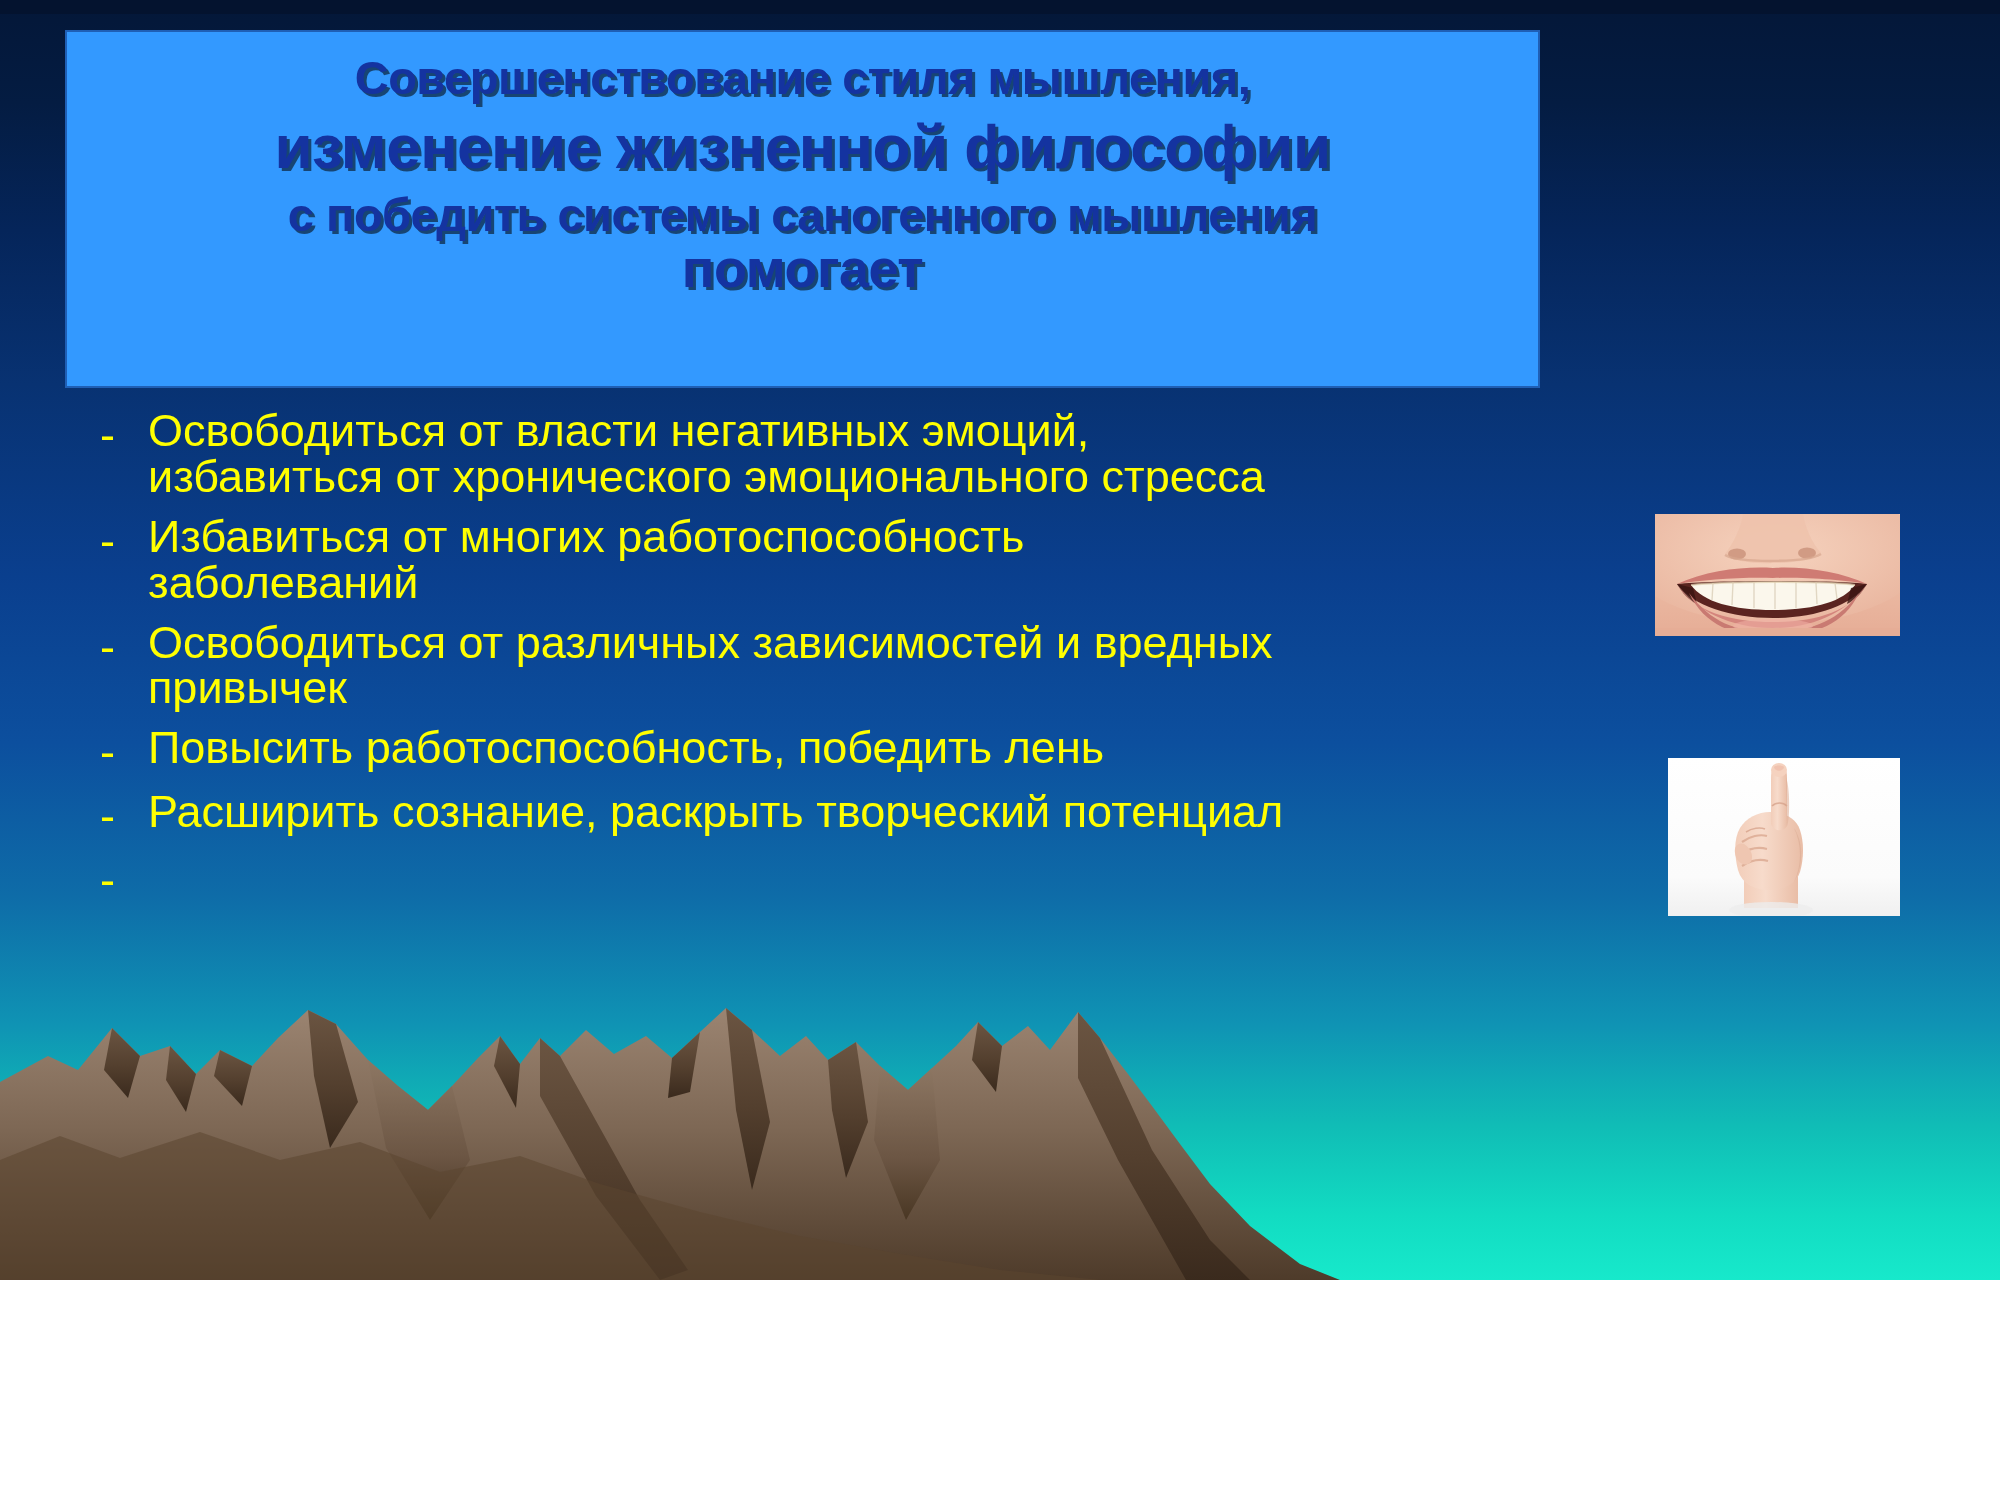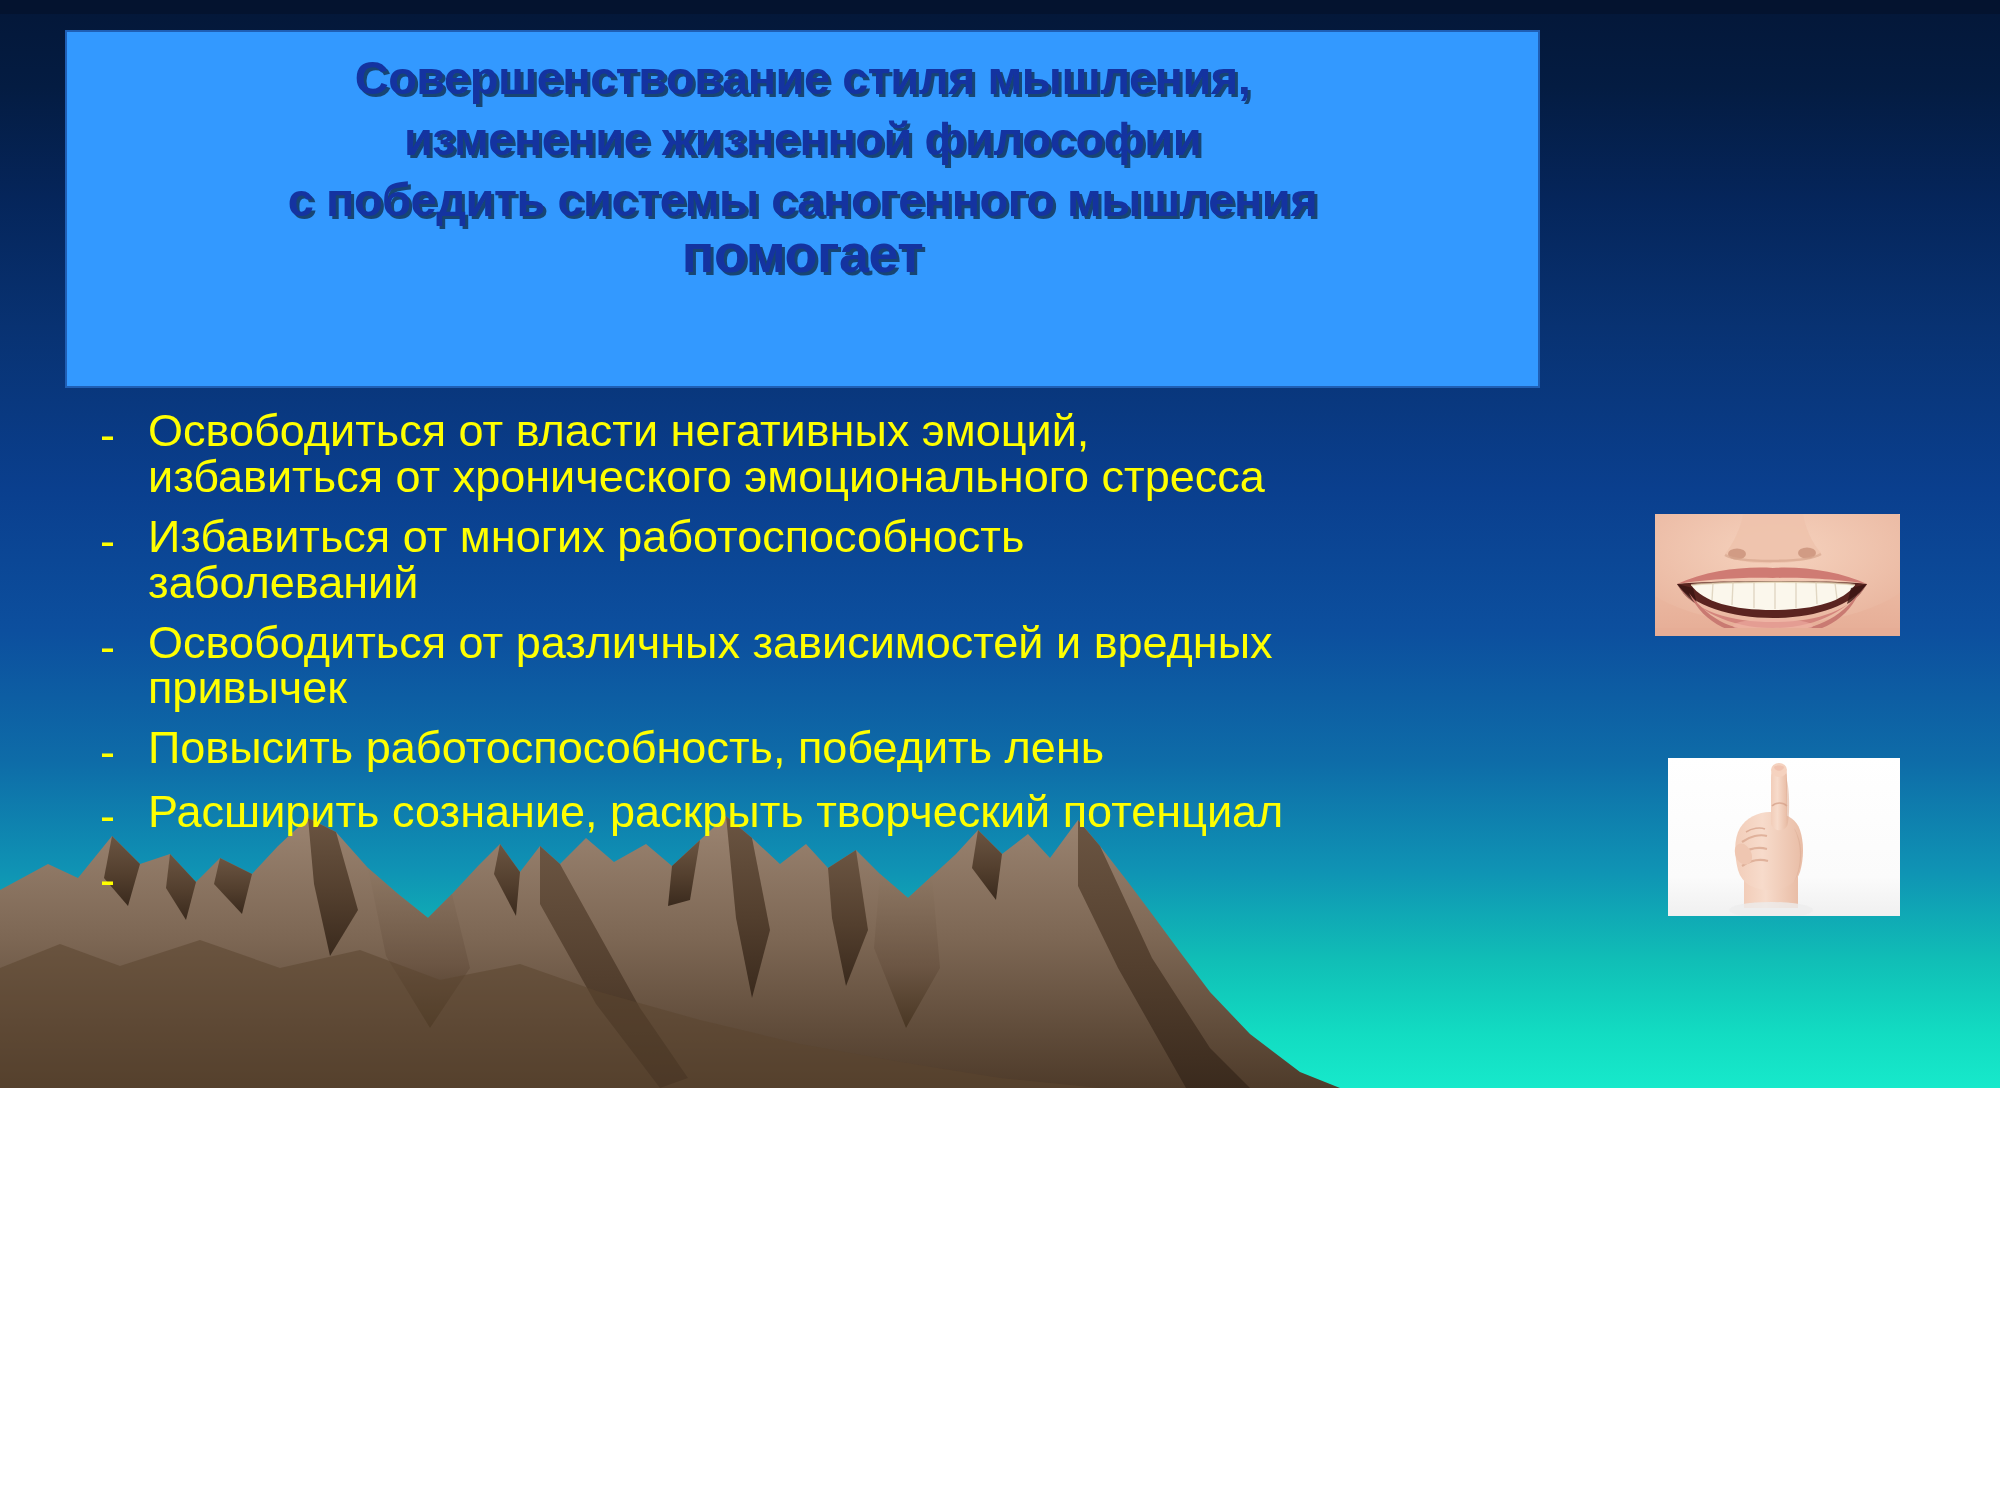--- a/index.html
+++ b/index.html
@@ -1,21 +1,21 @@
 <!DOCTYPE html>
 <html><head>
 <meta charset="utf-8">
 <style>
   html,body{margin:0;padding:0;}
   body{
     width:2000px;height:1500px;overflow:hidden;
     font-family:"Liberation Sans","DejaVu Sans",sans-serif;
   }
   #slide{
-    position:relative;width:2000px;height:1088px;overflow:hidden;
+    position:relative;width:2000px;height:1280px;overflow:hidden;
     background:linear-gradient(to bottom,
       #041738 0%,
       #041c42 8%,
       #05255a 18%,
       #083272 30%,
       #0a3f8e 45%,
       #0c4f9e 58%,
       #0e6ca8 70%,
       #0f93b4 80%,
       #10bdb6 88%,
@@ -43,21 +43,21 @@
   .title-line{
     text-align:center;
     color:#1433a0;
     font-weight:bold;
     letter-spacing:-0.5px;
     text-shadow:3px 3px 0px rgba(0,0,0,0.55);
     line-height:1.04;
     white-space:nowrap;
   }
   #t1{font-size:47px;margin-top:22px;}
-  #t2{font-size:47px;margin-top:12px;}
+  #t2{font-size:62px;margin-top:12px;}
   #t3{font-size:47px;margin-top:12px;}
   #t3 .underlined{ text-underline-offset:4px;}
   #t4{font-size:54px;margin-top:0;font-weight:bold;}
 
   
   #bullets{
     position:absolute;left:100px;top:408px;width:1840px;
   }
   .bullet{
     display:flex;align-items:flex-start;

